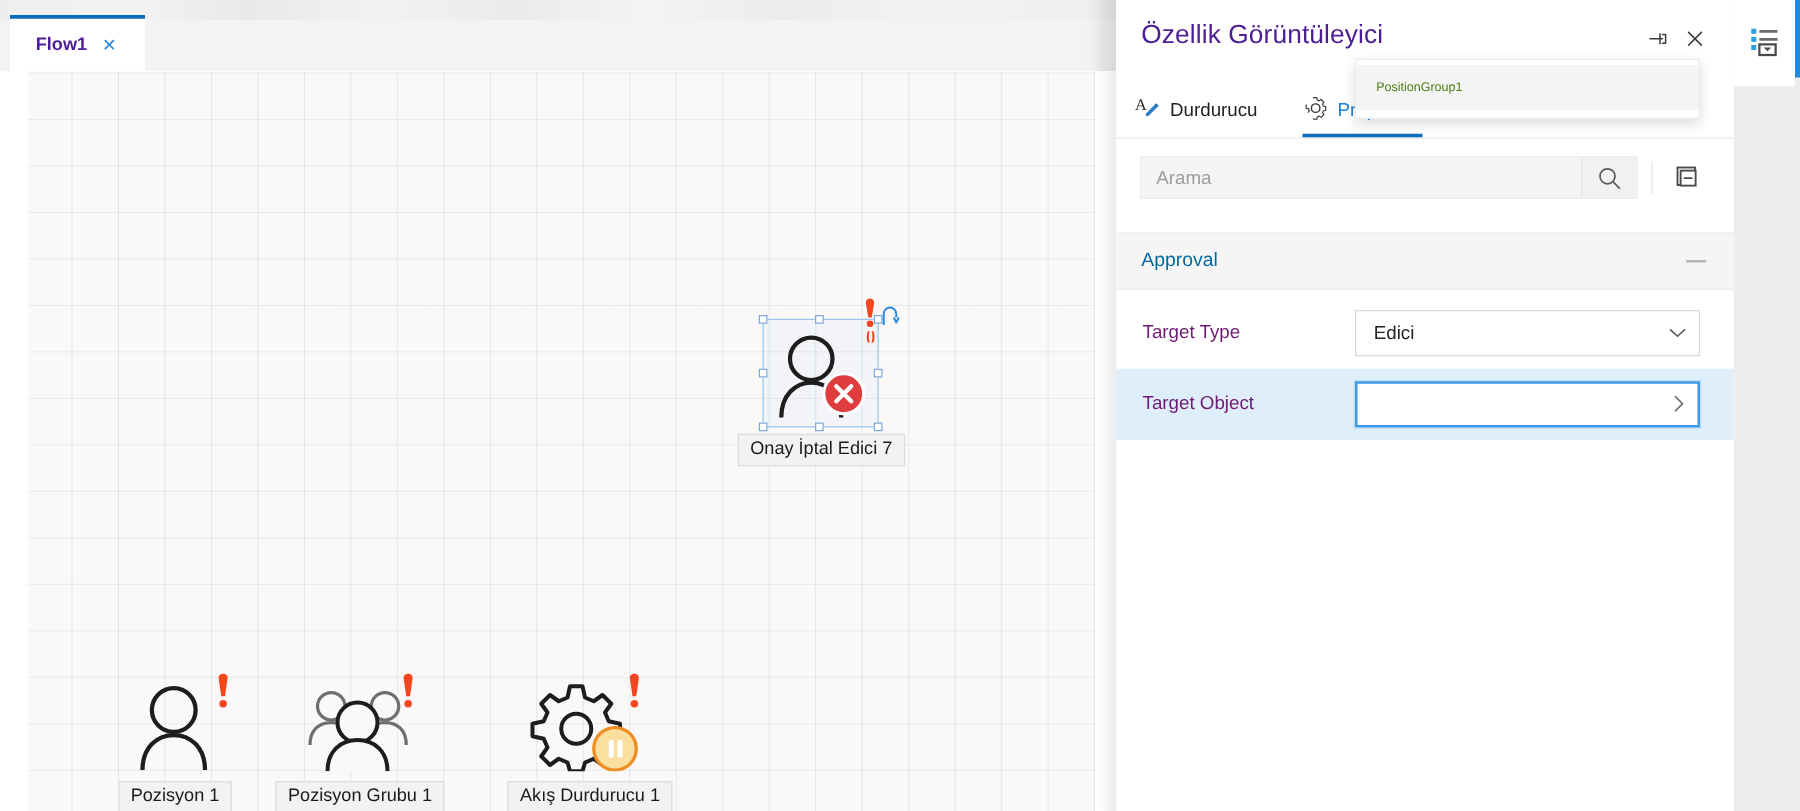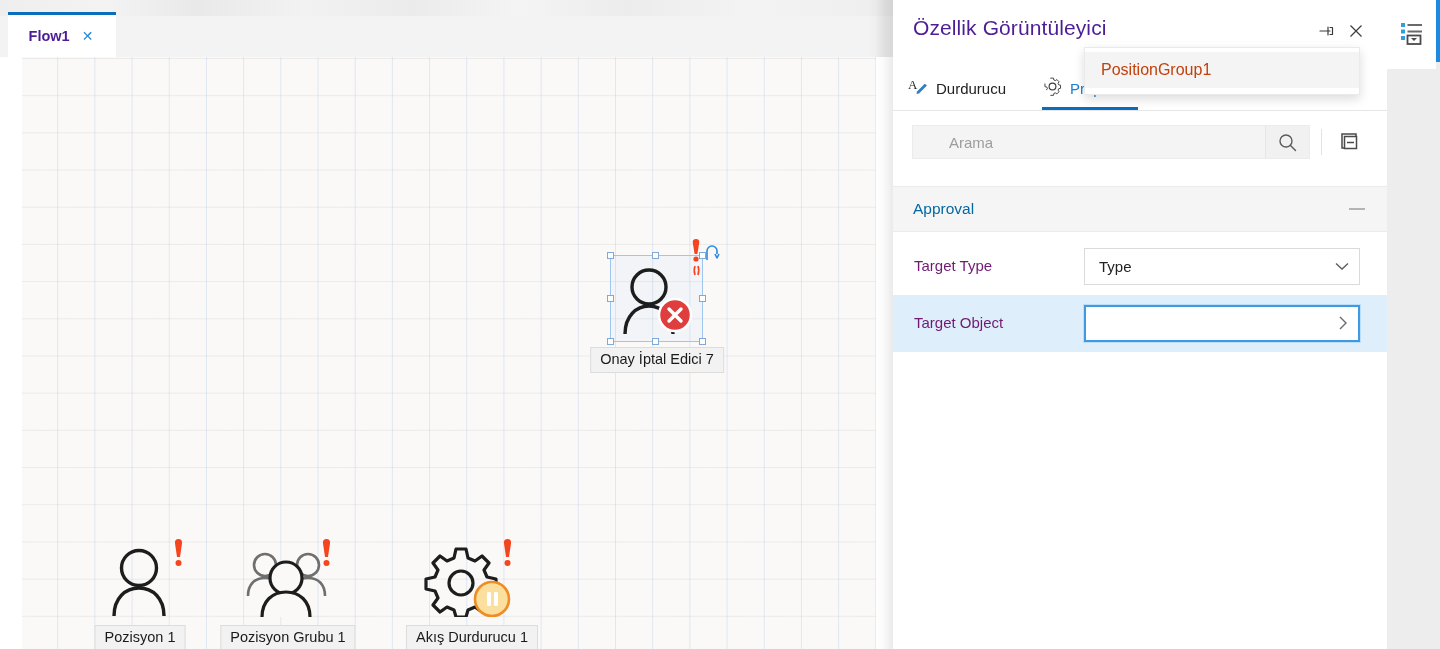--- a/index.html
+++ b/index.html
@@ -116,21 +116,21 @@
   .ptab .uline {
     position: absolute; left: 0; bottom: 0; width: 100%; height: 3px; background: #0a6ebd;
   }
   .panel-divider {
     position: absolute; left: 0; top: 110px; width: 494px; height: 1px; background: #e6e6e6;
   }
 
   .search-row { position: absolute; left: 0; top: 111px; width: 494px; height: 63px; background:#fff; }
   .search-box {
     position: absolute; left: 19px; top: 14px; width: 398px; height: 34px;
-    background: #f4f4f4; border: 1px solid #ececec; display: flex; align-items: flex-end; padding-left: 24px;
+    background: #f4f4f4; border: 1px solid #ececec; display: flex; align-items: flex-end;
   }
   .search-input {
     flex: 1; height: 100%; border: 0; outline: none; background: transparent;
     padding: 0 12px; font-size: 15px; color: #333; font-family: "Liberation Sans", sans-serif;
   }
   .search-input::placeholder { color: #9d9d9d; }
   .search-btn {
     width: 44px; height: 100%; border-left: 1px solid #e6e6e6;
     display: flex; align-items: center; justify-content: center; cursor: pointer;
     background: #f1f1f1;
@@ -167,21 +167,21 @@
   .combo .arrow { color: #5a5a5a; font-size: 13px; line-height: 1; }
 
   .dropdown {
     position: absolute; left: 191px; top: 47px; width: 276px;
     background: #ffffff; border: 1px solid #eaeaea;
     box-shadow: 0 4px 10px rgba(0,0,0,.14);
     padding: 4px 0 6px 0; z-index: 30;
   }
   .dd-item {
     height: 36px; display: flex; align-items: center; padding: 0 16px;
-    font-size: 16px; color: #c2410c; background: #f4f4f4; cursor: pointer;
+    font-size: 10px; color: #4d7c0f; background: #f4f4f4; cursor: pointer;
   }
 
   
   .rail {
     position: absolute; left: 1387px; top: 0; width: 53px; height: 649px; background: #ededed;
   }
   .rail-card {
     position: absolute; left: 0; top: 0; width: 49px; height: 69px; background: #ffffff;
   }
   .rail-accent {
@@ -385,21 +385,21 @@
 
     <div class="section-header">
       <div class="section-title">Approval</div>
       <div class="section-toggle"></div>
     </div>
 
     <div class="prop-row r1">
       <div class="prop-label">Target Type</div>
       <div class="prop-ctl">
         <div class="combo">
-          <span class="val">Type</span>
+          <span class="val">Edici</span>
           <span class="arrow">
             <svg width="14" height="9" viewBox="0 0 14 9">
               <path d="M1 1.5 L7 7 L13 1.5" fill="none" stroke="#5a5a5a" stroke-width="1.3"></path>
             </svg>
           </span>
         </div>
       </div>
     </div>
 
     <div class="prop-row r2">

